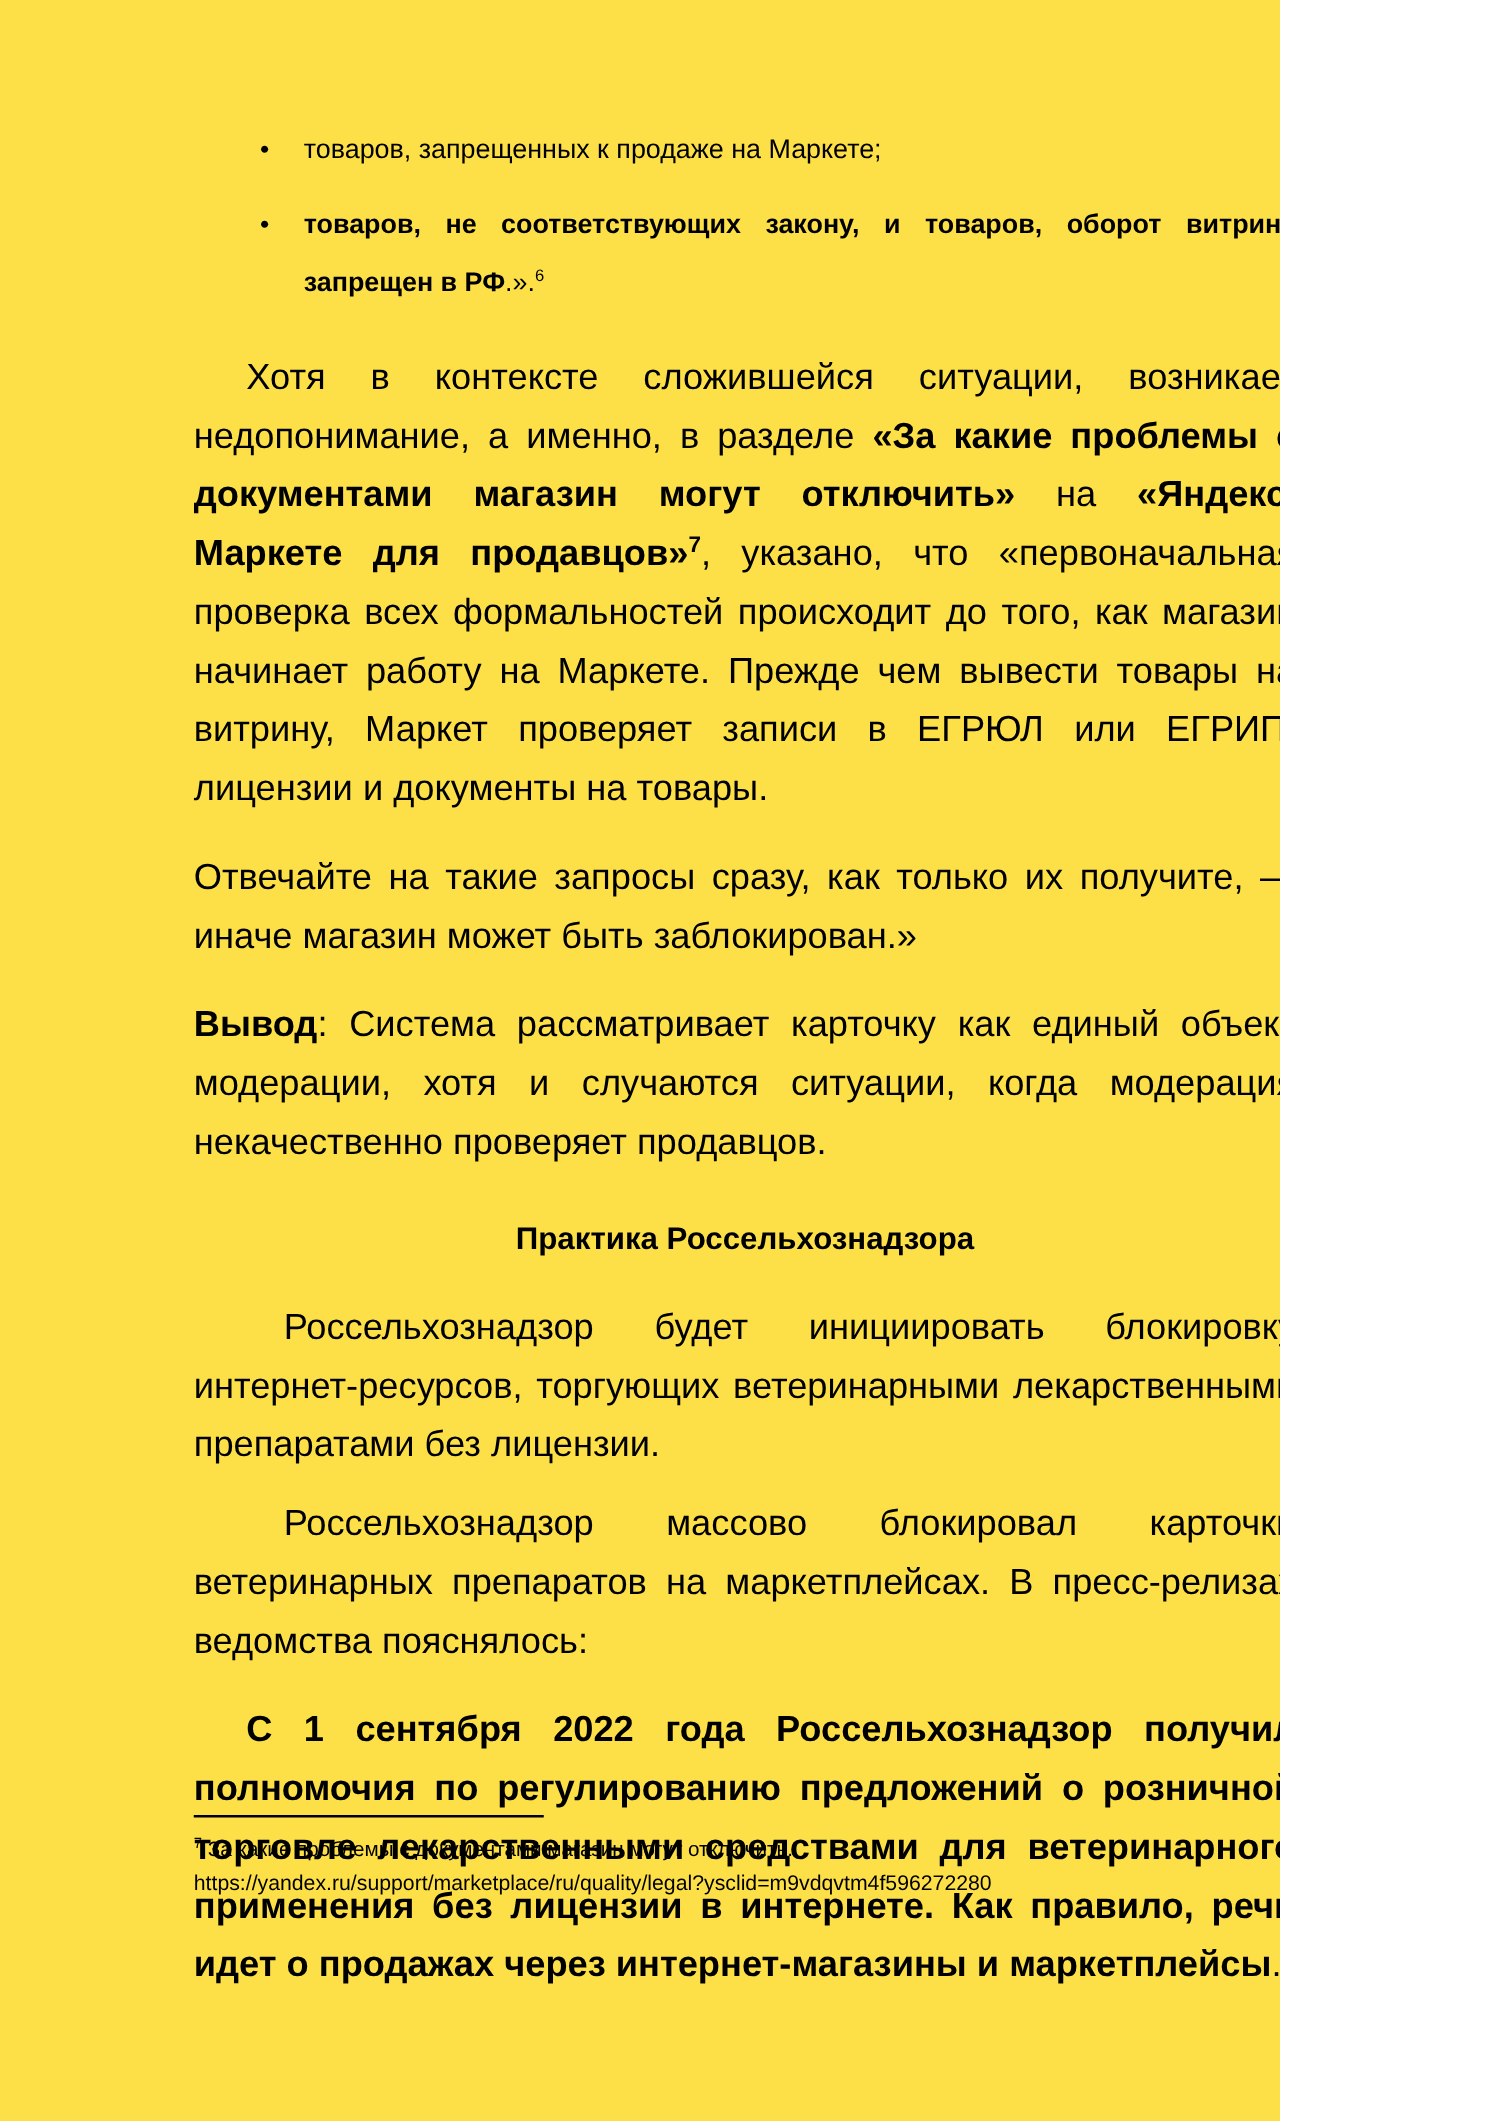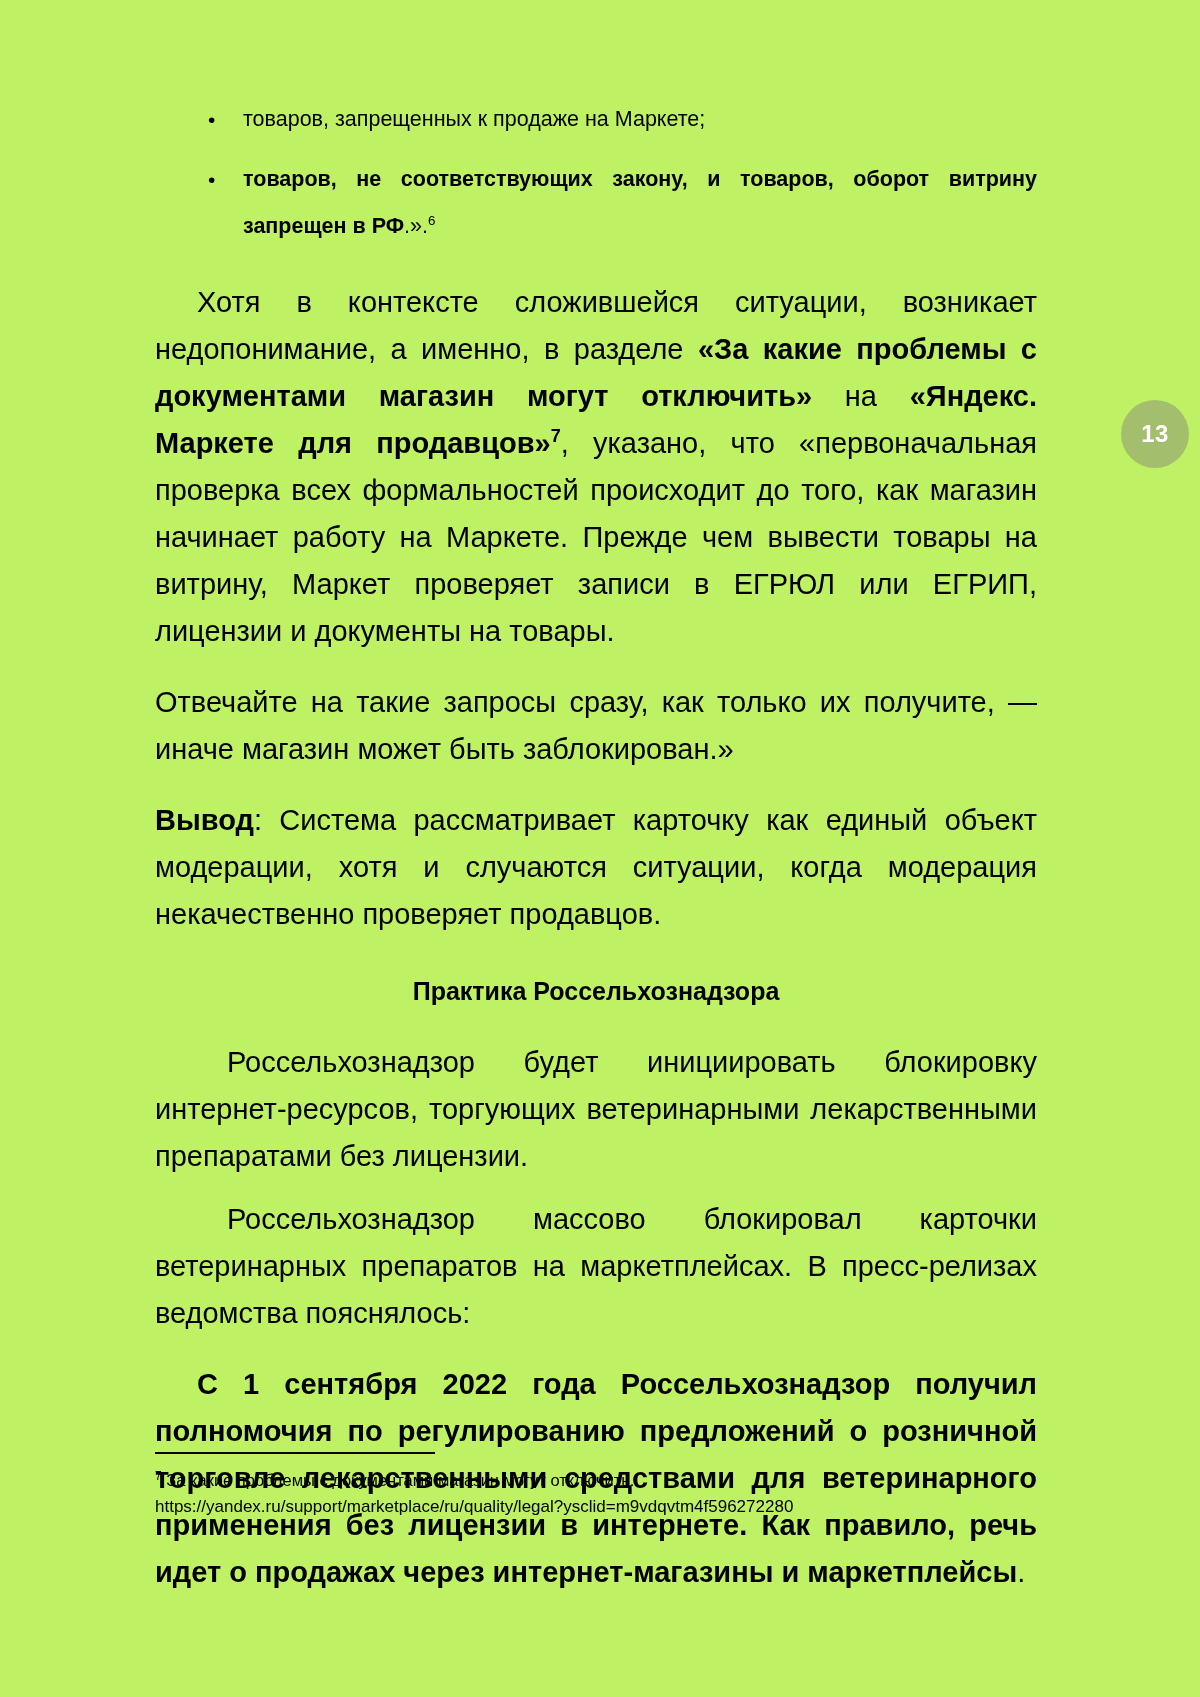--- a/index.html
+++ b/index.html
@@ -6,23 +6,23 @@
     margin: 0;
     padding: 0;
     background: #ffffff;
   }
   body {
     font-family: "Liberation Sans", sans-serif;
     color: #000000;
   }
   .page {
     position: relative;
-    width: 1200px;
+    width: 1024px;
     height: 1697px;
-    background: #bef264;
+    background: #fde047;
     overflow: hidden;
     box-sizing: border-box;
   }
   .content {
     position: absolute;
     left: 155px;
     top: 96px;
     width: 882px;
   }
 

